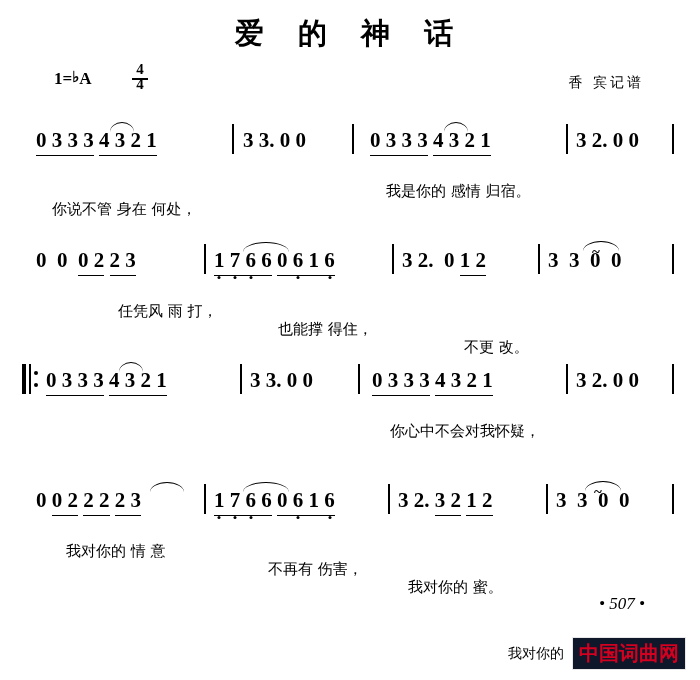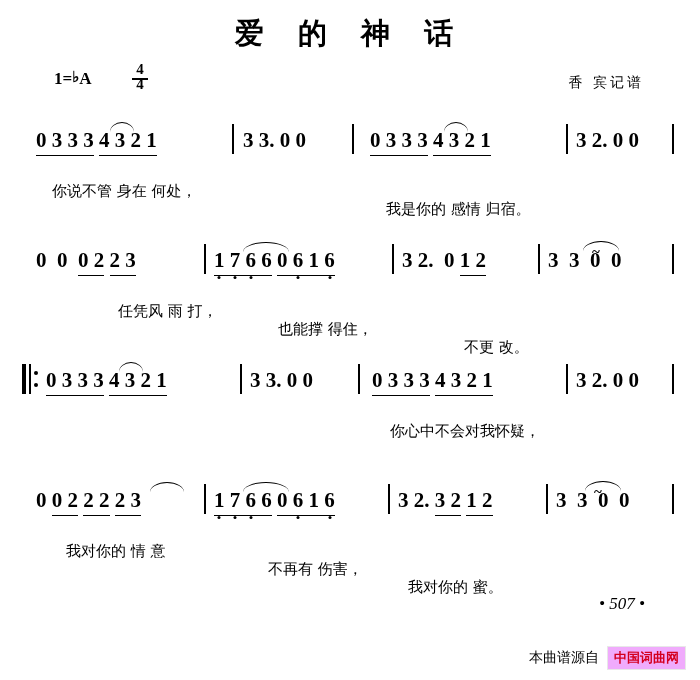--- a/index.html
+++ b/index.html
@@ -188,24 +188,24 @@
     display: flex;
     align-items: center;
     gap: 8px;
   }
   .footer-text {
     font-size: 14px;
     font-family: "DejaVu Sans", sans-serif;
     color: #000;
   }
   .footer-brand {
-    font-size: 13px;
+    font-size: 20px;
     font-family: "DejaVu Sans", sans-serif;
     color: #d4001f;
-    background: #f0abfc;
+    background: #0f172a;
     border: 1px solid #e8e8e8;
     padding: 2px 6px;
     font-weight: bold;
   }
 </style>
 </head>
 <body>
 
 <div class="sheet">
 
@@ -232,22 +232,22 @@
       <span class="slur" style="left:110px;top:-6px;width:24px;"></span>
       <span class="slur" style="left:444px;top:-6px;width:24px;"></span>
       
       <span class="barline" style="left:232px;top:-4px;height:30px;"></span>
       <span class="barline" style="left:352px;top:-4px;height:30px;"></span>
       <span class="barline" style="left:566px;top:-4px;height:30px;"></span>
       <span class="barline" style="left:672px;top:-4px;height:30px;"></span>
     </div>
 
     <div class="lyrics" style="top:36px;">
+      <span class="lline" style="left:386px;">我是你的 感情 归宿。</span>
       <span class="lline" style="left:52px;">你说不管 身在 何处，</span>
-      <span class="lline" style="left:386px;">我是你的 感情 归宿。</span>
     </div>
   </div>
 
   <div class="system" style="top:248px;height:66px;">
     <div class="notes">
       <span class="nline" style="left:36px;top:0;">0&nbsp;&nbsp;0&nbsp;&nbsp;<span class="ul1">0&nbsp;2</span>&nbsp;<span class="ul1">2&nbsp;3</span></span>
       <span class="nline" style="left:214px;top:0;"><span class="ul1"><span class="dotu">1</span>&nbsp;<span class="dotu">7</span>&nbsp;<span class="dotu">6</span>&nbsp;6</span>&nbsp;<span class="ul1">0&nbsp;<span class="dotu">6</span>&nbsp;1&nbsp;<span class="dotu">6</span></span></span>
       <span class="nline" style="left:402px;top:0;">3&nbsp;2.&nbsp;&nbsp;0&nbsp;<span class="ul1">1&nbsp;2</span></span>
       <span class="nline" style="left:548px;top:0;">3&nbsp;&nbsp;3&nbsp;&nbsp;0&nbsp;&nbsp;0</span>
       <span class="slur" style="left:243px;top:-6px;width:46px;"></span>
@@ -304,17 +304,17 @@
     <div class="lyrics" style="top:36px;">
       <span class="lline" style="left:66px;">我对你的 情 意</span>
       <span class="lline" style="left:268px;">不再有 伤害，</span>
       <span class="lline" style="left:408px;">我对你的 蜜。</span>
     </div>
   </div>
 
   <div class="pagenum">• 507 •</div>
 
   <div class="footer">
-    <span class="footer-text">本曲谱源自</span>
+    <span class="footer-text">我对你的</span>
     <span class="footer-brand">中国词曲网</span>
   </div>
 
 </div>
 
 </body></html>

